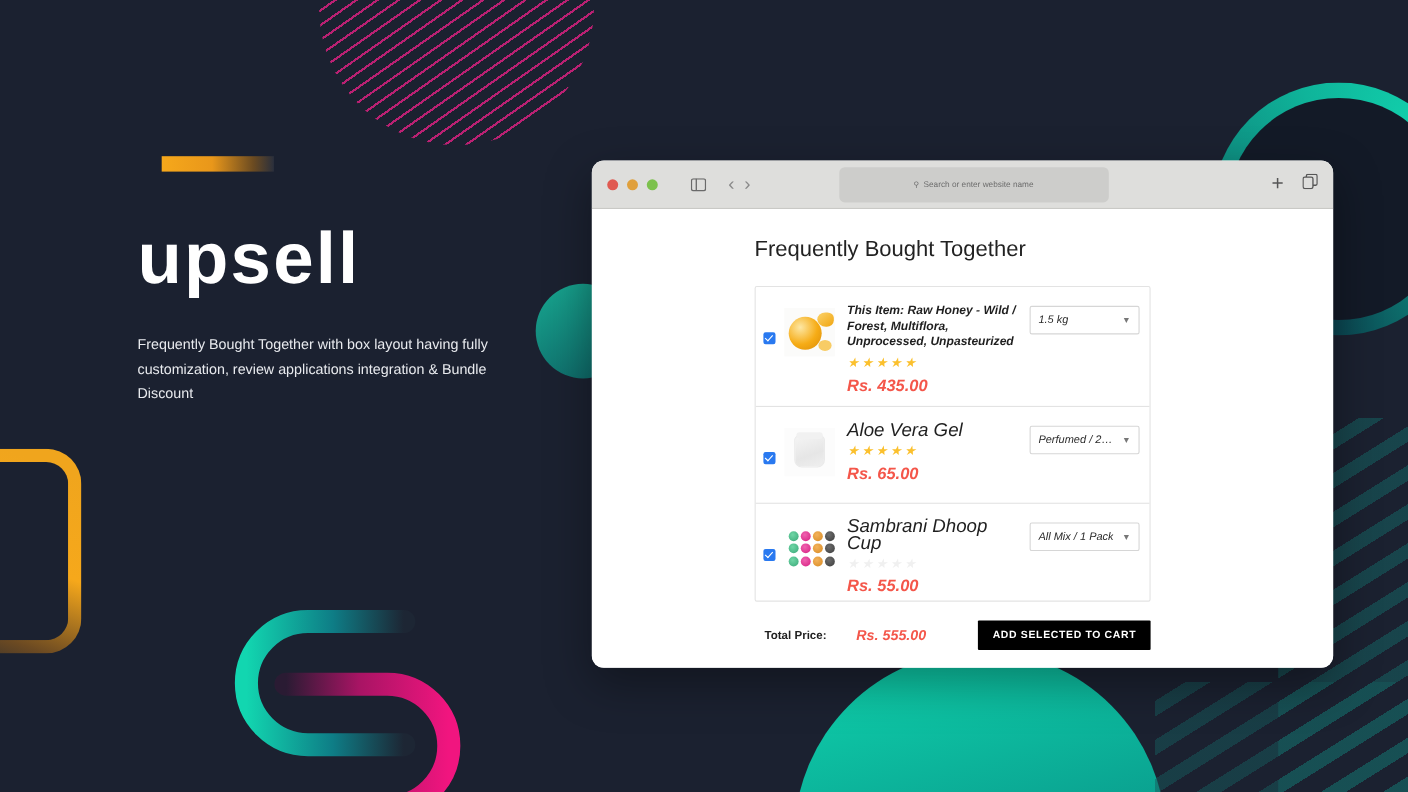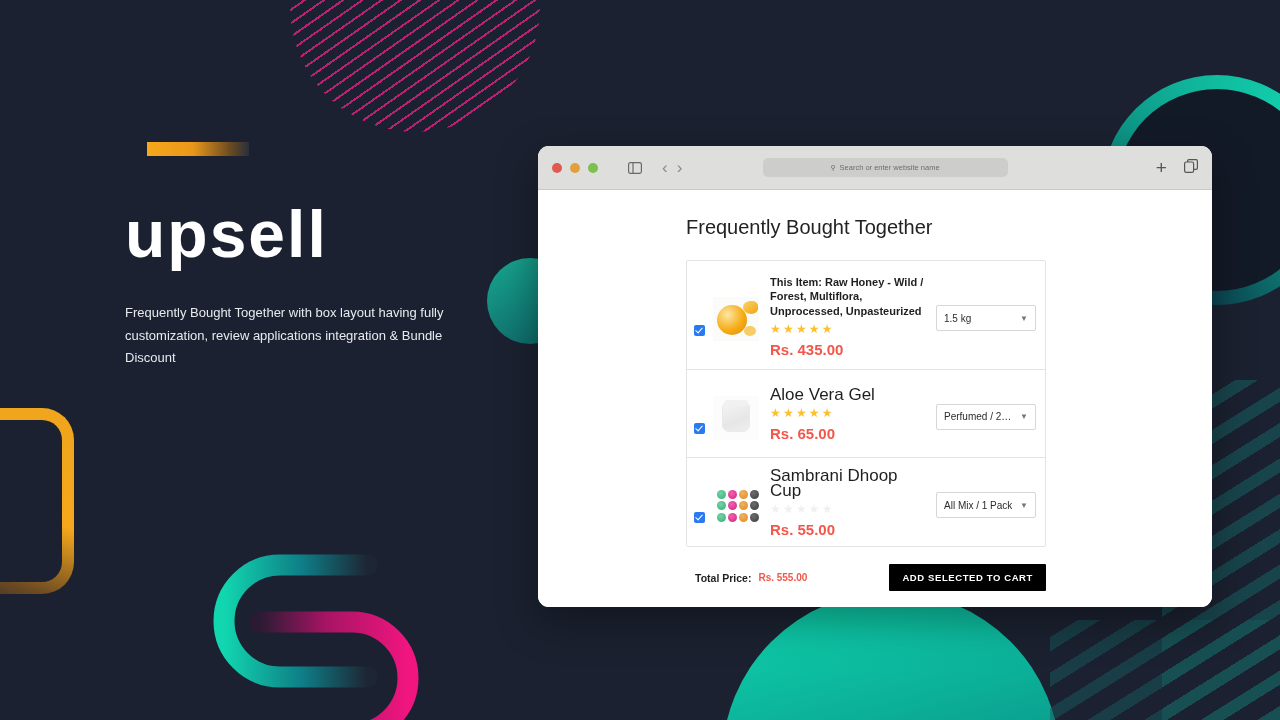--- a/index.html
+++ b/index.html
@@ -147,21 +147,21 @@
     display: flex; align-items: center; justify-content: center;
   }
   .sidebar-toggle { margin-left: 18px; }
   .nav-arrows { display: flex; gap: 9px; margin-left: 8px; color: #8a8a8a; }
   .nav-arrows span { font-size: 17px; line-height: 1; }
 
   .urlbar {
     flex: 1;
     max-width: 245px;
     margin: 0 auto;
-    height: 19px;
+    height: 32px;
     background: #cdcdcb;
     border-radius: 5px;
     display: flex;
     align-items: center;
     justify-content: center;
     gap: 4px;
   }
   .urlbar .url-text {
     font-size: 7.5px;
     color: #6d6d6d;
@@ -176,24 +176,25 @@
   .page-inner { width: 360px; margin-left: 148px; }
   .fbt-title {
     font-size: 20px;
     color: #222;
     font-weight: 400;
     margin-bottom: 21px;
   }
   .items { border: 1px solid #e3e3e3; border-radius: 2px; }
   .item-row {
     display: flex;
-    align-items: center;
+    align-items: flex-start;
     padding: 11px 9px 11px 7px;
     border-bottom: 1px solid #e3e3e3;
     min-height: 0;
+    font-style: italic;
   }
   .item-row:last-child { border-bottom: none; }
   .row-tall { height: 109px; }
   .row-short { height: 88px; }
 
   .chk {
     width: 11px; height: 11px;
     border-radius: 2px;
     background: #2979f0;
     margin-top: 30px;
@@ -294,23 +295,24 @@
     font-size: 10px; color: #2b2b2b;
     white-space: nowrap; overflow: hidden; text-overflow: ellipsis;
   }
   .variant .v-caret { font-size: 8px; color: #777; margin-left: 4px; }
 
   .total-bar {
     display: flex;
     align-items: center;
     margin-top: 17px;
     padding-left: 9px;
+    gap: 20px;
   }
   .total-label { font-size: 10.5px; font-weight: 700; color: #1f1f1f; }
-  .total-value { font-size: 10px; font-weight: 700; color: #f4564a; margin-left: 7px; }
+  .total-value { font-size: 13px; font-weight: 700; color: #f4564a; margin-left: 7px; font-style: italic; }
   .cart-btn {
     margin-left: auto;
     background: #000000;
     color: #ffffff;
     font-size: 9.5px;
     font-weight: 700;
     letter-spacing: .6px;
     padding: 8px 13px;
     border: none;
     border-radius: 1px;

